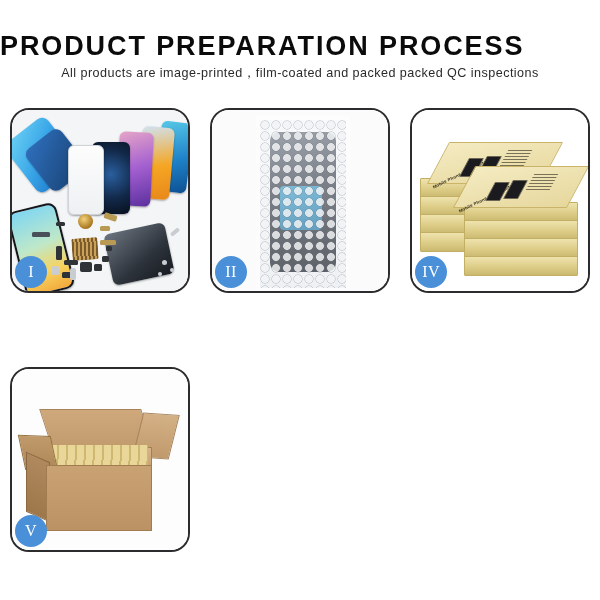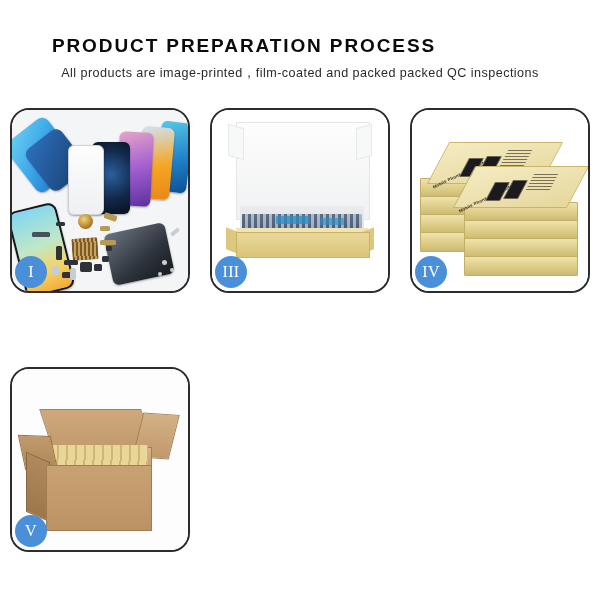--- a/index.html
+++ b/index.html
@@ -13,21 +13,21 @@
     position: relative;
     width: 600px; height: 600px;
     background: #ffffff;
   }
 
   
   .header { position: absolute; left: 0; top: 0; width: 600px; text-align: center; }
   .title {
     margin: 0;
     position: absolute; left: 0; top: 30px; width: 488px;
-    font-size: 19px;
+    font-size: 27px;
     font-weight: bold;
     letter-spacing: 1.9px;
     color: #0b0b0b;
     white-space: nowrap;
     line-height: 32px;
   }
   .subtitle {
     margin: 0;
     position: absolute; left: 0; top: 65px; width: 600px;
     font-size: 12.6px;
@@ -438,40 +438,34 @@
           <div class="prt" style="left:94px;  top:136px; width:6px;  height:5px;"></div>
           <div class="prt w" style="left:150px; top:150px; width:5px;  height:5px; border-radius:50%;"></div>
           <div class="prt w" style="left:158px; top:158px; width:4px;  height:4px; border-radius:50%;"></div>
           <div class="prt w" style="left:146px; top:162px; width:4px;  height:4px; border-radius:50%;"></div>
           <div class="prt w" style="left:158px; top:120px; width:10px; height:4px; transform:rotate(-40deg);"></div>
         </div>
       </div>
       <div class="badge">I</div>
     </div>
 
-
     <div class="panel">
       <div class="panel-inner">
         <div class="art">
-          <div class="p3-bg"></div>
-          <div class="m-lid"></div>
-          <div class="m-lid-tab-l"></div>
-          <div class="m-lid-tab-r"></div>
-          <div class="m-inner"></div>
-          <div class="m-content"></div>
-          <div class="m-content-blue"></div>
-          <div class="m-content-blue2"></div>
-          <div class="m-front-edge"></div>
-          <div class="m-flap-l"></div>
-          <div class="m-flap-r"></div>
-          <div class="m-front"></div>
+          <div class="p2-bg"></div>
+          <div class="bubble-sheet"></div>
+          <div class="bubble-phone"></div>
+          <div class="bubble-teal"></div>
+          <div class="bubble-haze"></div>
+          <div class="bubbles"></div>
         </div>
       </div>
-      <div class="badge">III</div>
+      <div class="badge">II</div>
     </div>
+
 
     <div class="panel">
       <div class="panel-inner">
         <div class="art">
           <div class="p4-bg"></div>
           <div class="kstack">
 
             <div class="kbox" style="left:0px;  top:46px;"></div>
             <div class="kbox" style="left:0px;  top:64px;"></div>
             <div class="kbox" style="left:0px;  top:82px;"></div>

